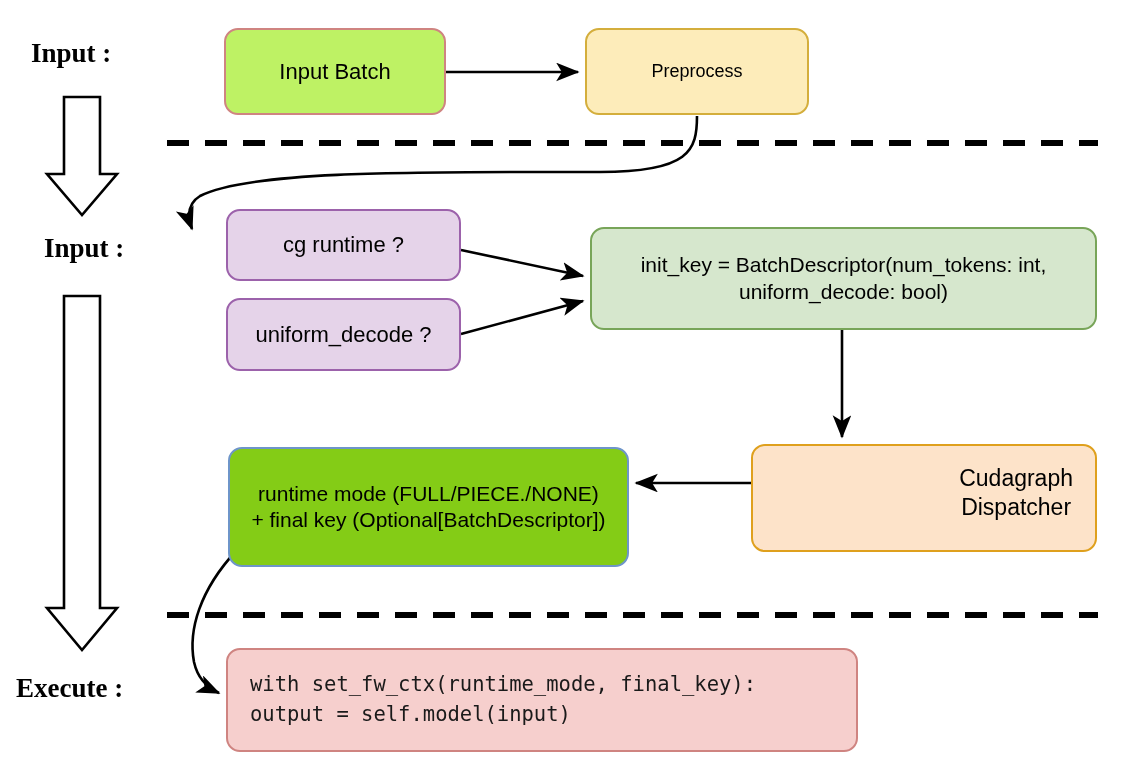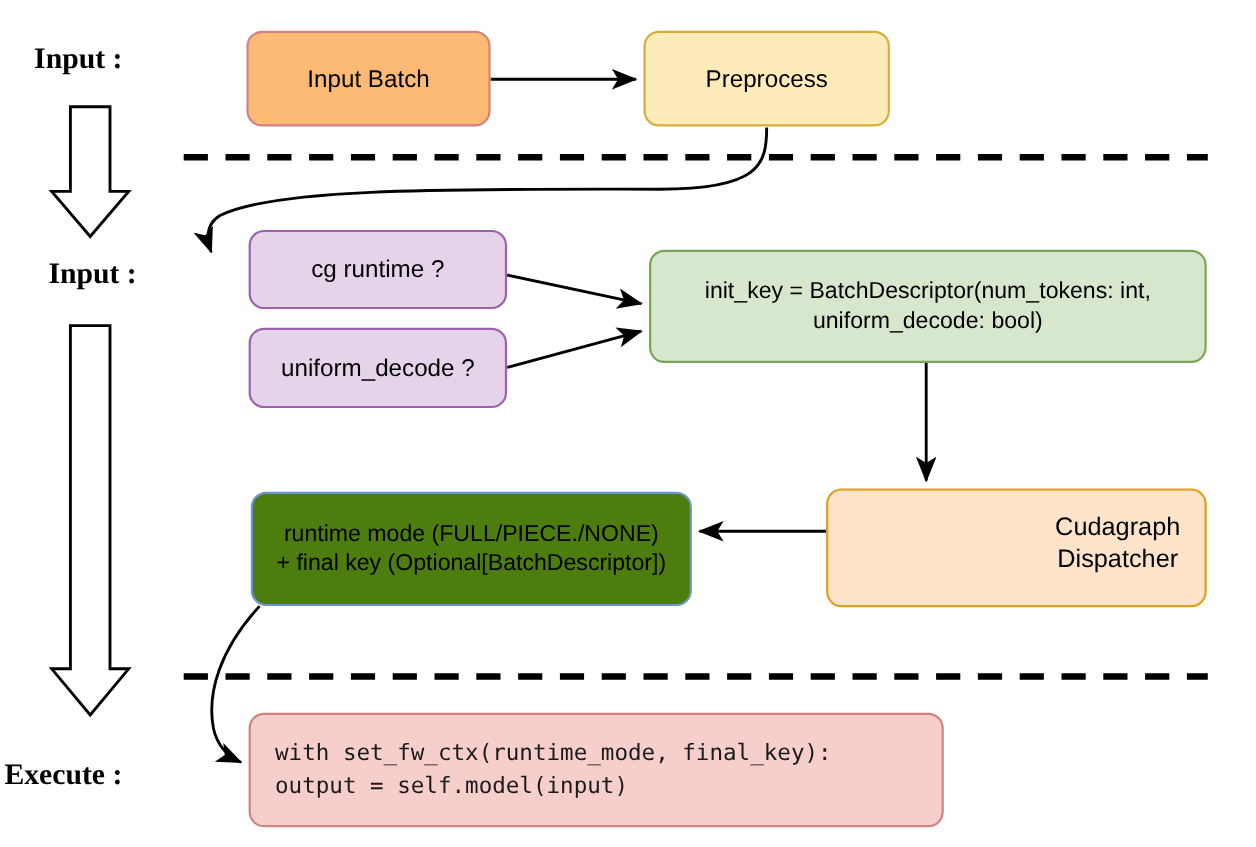--- a/index.html
+++ b/index.html
@@ -42,25 +42,25 @@
     font-family: Liberation Serif, serif;
     font-weight: bold;
     font-size: 27px;
     color: #000000;
     letter-spacing: 0px;
     white-space: nowrap;
   }
   
   #node-input-batch {
     left: 224px; top: 28px; width: 222px; height: 87px;
-    background: #fdba74; border-color: #cf8481; font-size: 22px;
+    background: #bef264; border-color: #cf8481; font-size: 22px;
   }
   #node-preprocess {
     left: 585px; top: 28px; width: 224px; height: 87px;
-    background: #fdecba; border-color: #d4ae3c; font-size: 22px;
+    background: #fdecba; border-color: #d4ae3c; font-size: 18px;
   }
   #node-cg-padding {
     left: 226px; top: 209px; width: 235px; height: 72px;
     background: #e5d3e9; border-color: #9c62ab; font-size: 22px;
   }
   #node-uniform-decode {
     left: 226px; top: 298px; width: 235px; height: 73px;
     background: #e5d3e9; border-color: #9c62ab; font-size: 22px;
   }
   #node-init-key {
@@ -72,37 +72,37 @@
     left: 751px; top: 444px; width: 346px; height: 108px;
     background: #fde3c9; border-color: #dfa01d; font-size: 23px;
     align-items: flex-start; justify-content: flex-end;
     padding: 18px 22px 0 0;
   }
   #node-dispatch {
     left: 751px; top: 444px; width: 181px; height: 77px;
     background: #fbd0b3; border-color: #dfa01d; font-size: 21px;
   }
   #node-runtime-mode {
-    left: 228px; top: 447px; width: 401px; height: 104px;
-    background: #4d7c0f; border-color: #6e95c9; font-size: 21px;
+    left: 228px; top: 447px; width: 401px; height: 120px;
+    background: #84cc16; border-color: #6e95c9; font-size: 21px;
   }
   #node-execute-code {
     left: 226px; top: 648px; width: 632px; height: 104px;
     background: #f6cfcd; border-color: #cf8481;
     font-family: "DejaVu Sans Mono", monospace;
     font-size: 20.5px;
     justify-content: flex-start;
     padding-left: 22px;
     text-align: left;
     color: #1a1a1a;
     line-height: 1.45;
   }
   #label-input { left: 31px; top: 38px; }
   #label-plan  { left: 44px; top: 233px; }
-  #label-execute { left: 4px; top: 673px; margin-top: 16px; }
+  #label-execute { left: 16px; top: 673px; }
 </style>
 </head>
 <body>
 
 <div id="stage">
 
   <svg class="svg-layer" viewBox="0 0 1142 770">
     <defs>
       <marker id="ah" markerWidth="10" markerHeight="10" refX="8.4" refY="3.6" orient="auto" markerUnits="strokeWidth">
         <path d="M0,0 L9,3.6 L0,7.2 L2.2,3.6 z" fill="#000000"></path>

